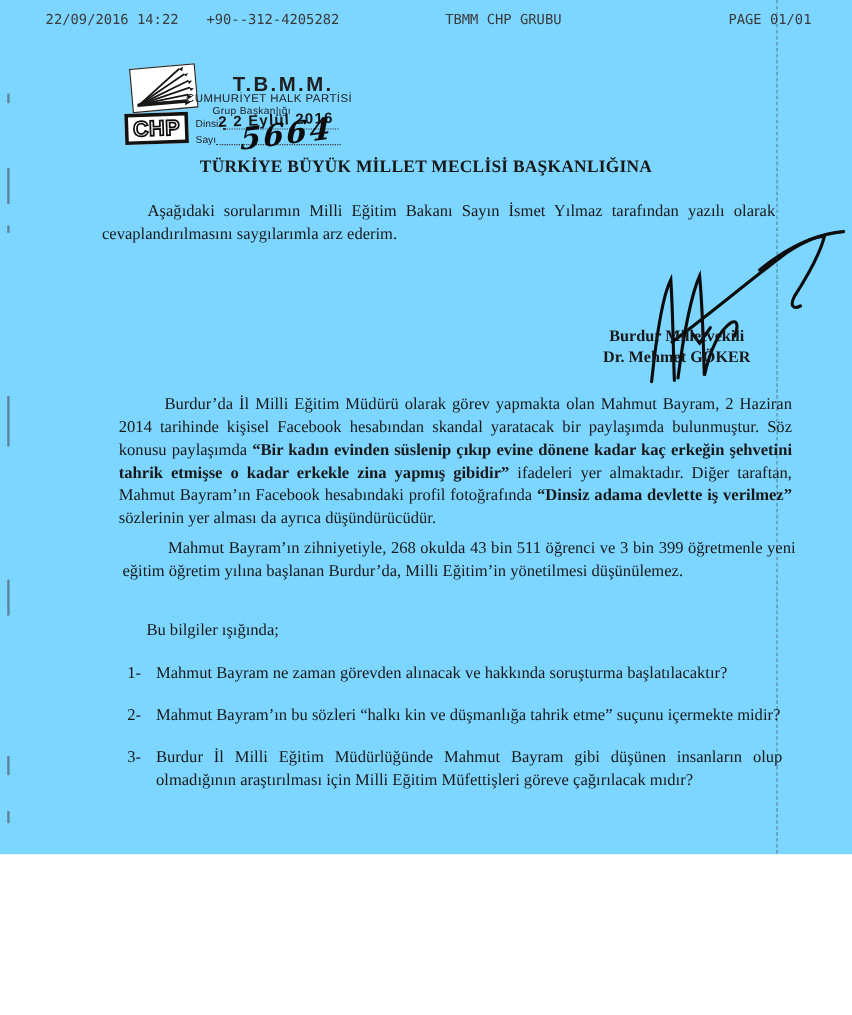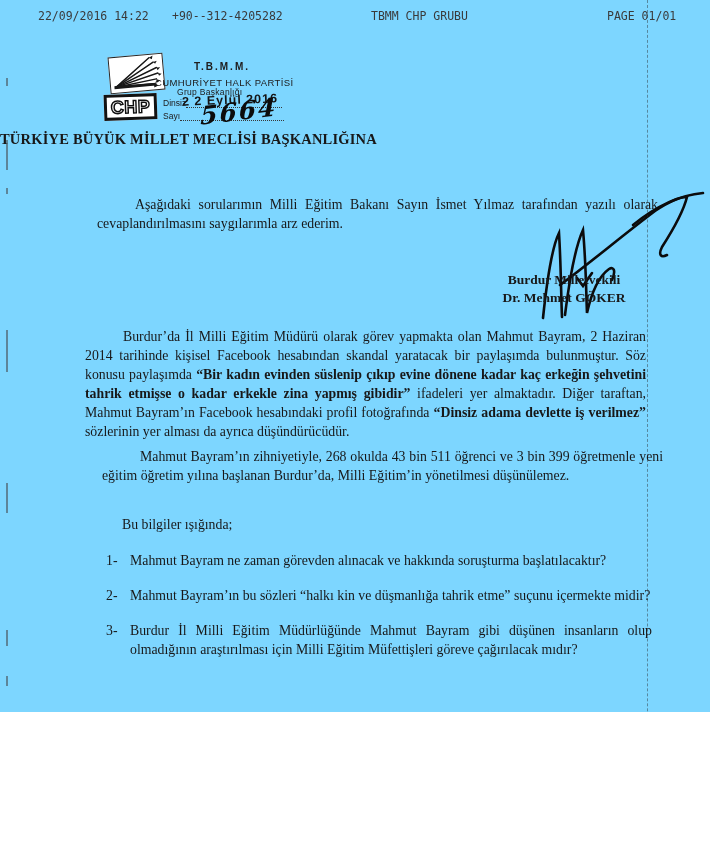--- a/index.html
+++ b/index.html
@@ -23,43 +23,43 @@
   .letterhead { position: absolute; top: 54px; left: 104px; width: 280px; height: 84px;
     font-family: "Liberation Sans", sans-serif; color: #232323; }
   .logo-arrows { position: absolute; top: 1px; left: 5px; width: 55px; height: 37px;
     border: 1.5px solid #2a2a2a; transform: rotate(-5deg); background: #fff; }
   .logo-arrows svg { width: 100%; height: 100%; }
   .logo-chp { position: absolute; top: 40px; left: 0; width: 53px; height: 26px;
     border: 3px solid #161616; transform: rotate(-2deg);
     display: flex; align-items: center; justify-content: center; background: #fff; }
   .logo-chp span { font-weight: 900; font-size: 18px; letter-spacing: .5px;
     color: transparent; -webkit-text-stroke: 1.5px #141414; line-height: 1; }
-  .tbmm  { position: absolute; top: 7px;  left: 90px; font-weight: 700; font-size: 10px; letter-spacing: 2px; text-align: right; }
+  .tbmm  { position: absolute; top: 7px;  left: 90px; font-weight: 700; font-size: 17px; letter-spacing: 2px; text-align: right; }
   .party { position: absolute; top: 23px; left: 51px; font-size: 9.5px; letter-spacing: .4px; }
   .office{ position: absolute; top: 33px; left: 73px; font-size: 8.5px; letter-spacing: .3px; }
   .lh-row { position: absolute; left: 59px; font-size: 8.5px; white-space: nowrap; }
   .row-tarih { top: 44px; }
   .row-sayi  { top: 57px; }
   .dots { display: inline-block; border-bottom: 1.5px dotted #3a3a3a; height: 9px; vertical-align: bottom; }
   .dots-tarih { width: 96px; }
   .dots-sayi  { width: 104px; }
   .stamp { position: absolute; top: 39px; left: 78px; font-weight: 700; font-size: 12.5px;
     letter-spacing: 1px; transform: rotate(-2deg); white-space: nowrap; color: #191919; }
   .handnum { position: absolute; top: 43px; left: 96px;
     font-family: "DejaVu Serif", serif; font-style: italic; font-weight: 700; font-size: 25px;
     letter-spacing: 2px; transform: rotate(-7deg) skewX(-8deg); color: #101010; }
 
   
-  .title { position: absolute; top: 131px; left: 0; width: 100%; 
+  .title { position: absolute; top: 131px; left: 0; width: 100%; text-align: center;
     font-weight: 700; font-size: 14.5px; letter-spacing: .2px; }
   .para { position: absolute; left: 85px; width: 561px; text-align: justify;
     font-size: 13.8px; line-height: 19px; }
   .indent { text-indent: 38px; }
-  .intro { top: 195px; margin-left: 12px; }
-  .p2 { top: 327px; }
+  .intro { top: 166px; }
+  .p2 { top: 327px; margin-left: 14px; }
   .p3 { top: 447px; margin-left: 17px; }
   .lead { position: absolute; top: 517px; left: 122px; font-size: 13.8px; }
   .bold { font-weight: 700; }
 
   
   .sign { position: absolute; top: 271px; left: 468px; width: 192px; text-align: center;
     font-weight: 700; font-size: 13.5px; line-height: 17.5px; }
   .sig-svg { position: absolute; top: 185px; left: 415px; width: 292px; height: 140px; }
   .sig-svg path { fill: none; stroke: #101010; stroke-width: 2.6; stroke-linecap: round; }
 

